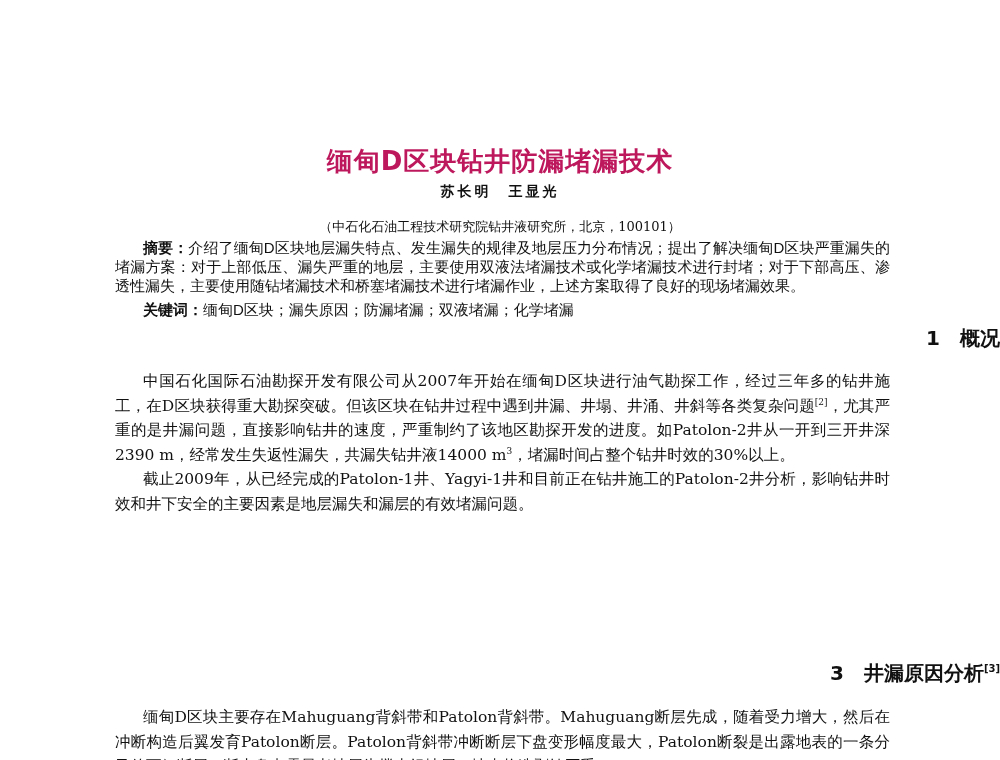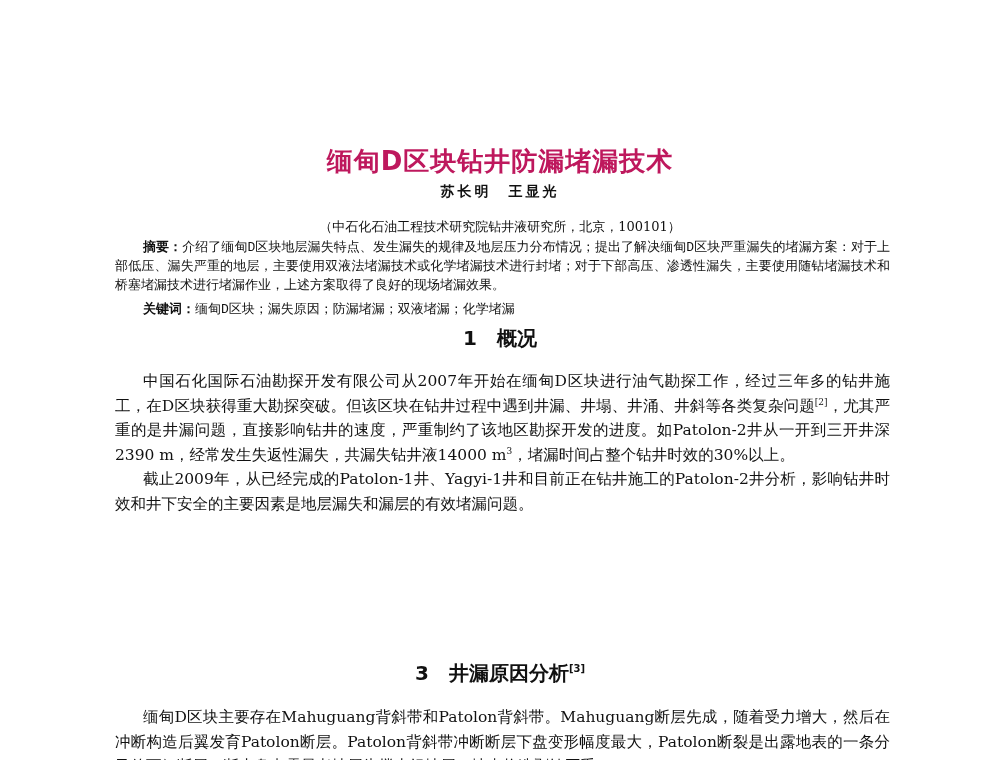--- a/index.html
+++ b/index.html
@@ -4,25 +4,25 @@
 <style>
   html, body { margin: 0; padding: 0; background: #ffffff; }
   body { width: 1000px; height: 760px; overflow: hidden; position: relative; color: #111; }
   .page { position: absolute; left: 0; top: 0; width: 1000px; height: 760px; overflow: hidden; }
   .title { position: absolute; left: 0; width: 1000px; top: 144px; text-align: center;
     font-family: "DejaVu Sans", sans-serif; font-weight: bold; font-size: 26px; letter-spacing: 1px; color: #be185d; }
   .authors { position: absolute; left: 0; width: 1000px; top: 183px; text-align: center;
     font-family: "DejaVu Serif", serif; font-weight: bold; font-size: 14px; letter-spacing: 3px; }
   .affil { position: absolute; left: 0; width: 1000px; top: 218px; text-align: center;
     font-family: "DejaVu Serif", serif; font-size: 13px; }
-  .abs { position: absolute; left: 115px; width: 775px; font-family: Liberation Mono, monospace;
-    font-size: 13px; line-height: 19px; text-align: justify; }
+  .abs { position: absolute; left: 115px; width: 775px; font-family: Liberation Sans, sans-serif;
+    font-size: 15px; line-height: 19px; text-align: justify; }
   .abs .label { font-weight: bold; }
   .indent { text-indent: 28px; }
-  .heading { position: absolute; left: 0; width: 1000px; text-align: center;
+  .heading { position: absolute; left: 0; width: 1000px; text-align: right;
     font-family: "DejaVu Sans", sans-serif; font-weight: bold; font-size: 20px; }
   .heading sup { font-size: 10px; vertical-align: super; }
   .body { position: absolute; left: 115px; width: 775px; font-family: "DejaVu Serif", serif;
     font-size: 15.5px; line-height: 24.5px; text-align: justify; }
   .body p { margin: 0; }
   .body sup { font-size: 9px; line-height: 0; }
 </style>
 </head>
 <body>
 

